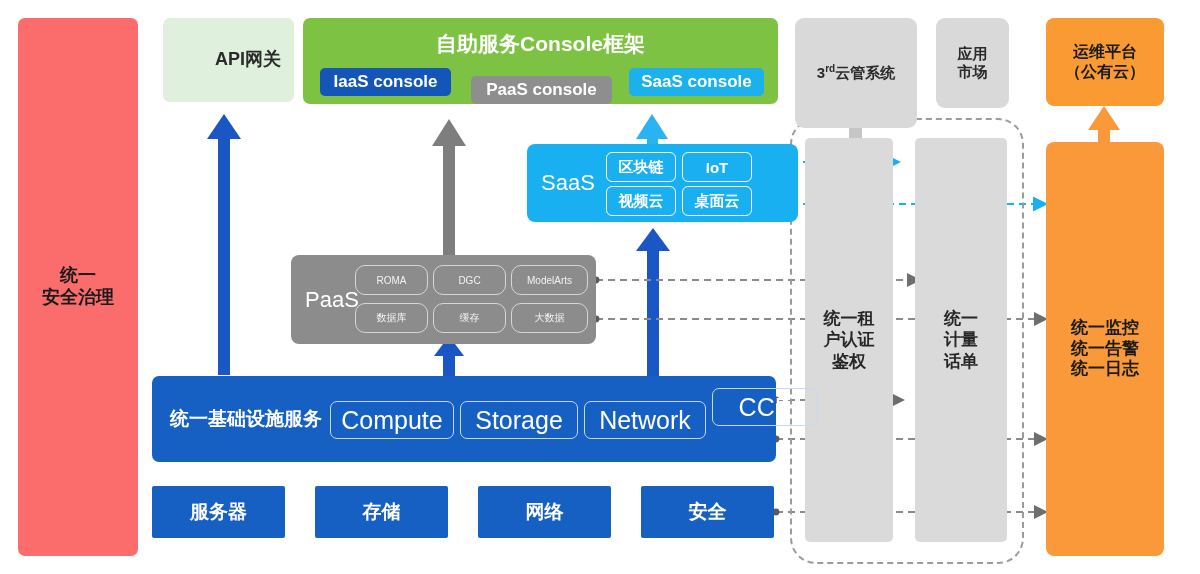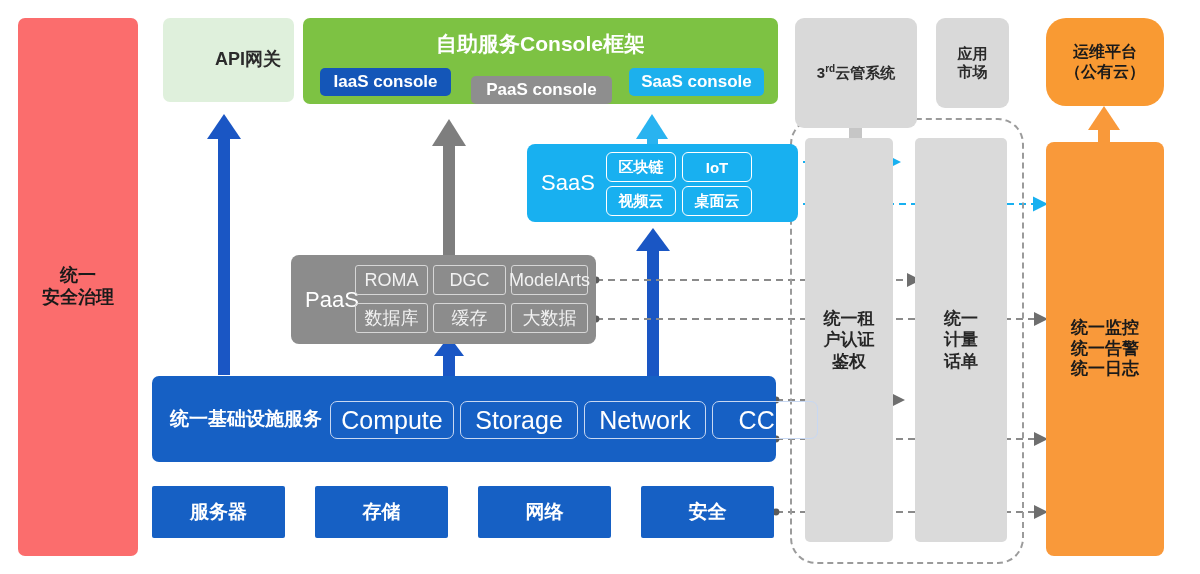--- a/index.html
+++ b/index.html
@@ -75,23 +75,23 @@
     color:#ffffff;font-size:15px;font-weight:bold;white-space:nowrap;
   }
 
   
   .paas-layer{background:#8C8C8C;border-radius:8px;display:block;}
   .paas-word{
     position:absolute;left:14px;top:50%;transform:translateY(-50%);
     color:#ffffff;font-size:22px;
   }
   .chip-g{
-    position:absolute;border:1.6px solid #D6D6D6;border-radius:3px;
-    display:flex;align-items:center;justify-content:center;
-    color:#F2F2F2;font-size:18px;white-space:nowrap;
+    position:absolute;border:1.6px solid #D6D6D6;border-radius:10px;
+    display:flex;align-items:center;justify-content:center;
+    color:#F2F2F2;font-size:10px;white-space:nowrap;
   }
 
   
   .iaas-bar{background:#1660C4;border-radius:7px;display:block;}
   .iaas-word{
     position:absolute;left:18px;top:50%;transform:translateY(-50%);
     color:#ffffff;font-size:19px;font-weight:bold;white-space:nowrap;
   }
   .chip-b{
     position:absolute;border:1.6px solid #C8D8F2;border-radius:7px;
@@ -216,21 +216,21 @@
     <div class="console-btn cb-saas" style="left:326px;top:50px;width:135px;height:28px;">SaaS console</div>
   </div>
 
   <div class="box grey-ext" style="left:795px;top:18px;width:122px;height:110px;">
     <span><span>3</span><sup>rd</sup><span>云管系统</span></span>
   </div>
 
   <div class="box grey-ext lbl" style="left:936px;top:18px;width:73px;height:90px;">应用
 市场</div>
 
-  <div class="box orange-box lbl" style="left:1046px;top:18px;width:118px;height:88px;border-radius:20px;">运维平台
+  <div class="box orange-box lbl" style="left:1046px;top:18px;width:118px;height:88px;">运维平台
 （公有云）</div>
 
   <div class="box orange-panel lbl" style="left:1046px;top:142px;width:118px;height:414px;">统一监控
 统一告警
 统一日志</div>
 
   <div class="grey-col lbl" style="left:805px;top:138px;width:88px;height:404px;">统一租
 户认证
 鉴权</div>
   <div class="grey-col lbl" style="left:915px;top:138px;width:92px;height:404px;">统一
@@ -253,21 +253,21 @@
     <div class="chip-g" style="left:64px;top:48px;width:71px;height:28px;">数据库</div>
     <div class="chip-g" style="left:142px;top:48px;width:71px;height:28px;">缓存</div>
     <div class="chip-g" style="left:220px;top:48px;width:75px;height:28px;">大数据</div>
   </div>
 
   <div class="box iaas-bar" style="left:152px;top:376px;width:624px;height:86px;">
     <div class="iaas-word">统一基础设施服务</div>
     <div class="chip-b" style="left:178px;top:25px;width:122px;height:36px;">Compute</div>
     <div class="chip-b" style="left:308px;top:25px;width:116px;height:36px;">Storage</div>
     <div class="chip-b" style="left:432px;top:25px;width:120px;height:36px;">Network</div>
-    <div class="chip-b" style="left:560px;top:25px;width:104px;height:36px;">CCE</div>
+    <div class="chip-b" style="left:560px;top:12px;width:104px;height:36px;">CCE</div>
   </div>
 
   <div class="box hw" style="left:152px;top:486px;width:133px;height:52px;">服务器</div>
   <div class="box hw" style="left:315px;top:486px;width:133px;height:52px;">存储</div>
   <div class="box hw" style="left:478px;top:486px;width:133px;height:52px;">网络</div>
   <div class="box hw" style="left:641px;top:486px;width:133px;height:52px;">安全</div>
 
 </div>
 
 </body></html>

